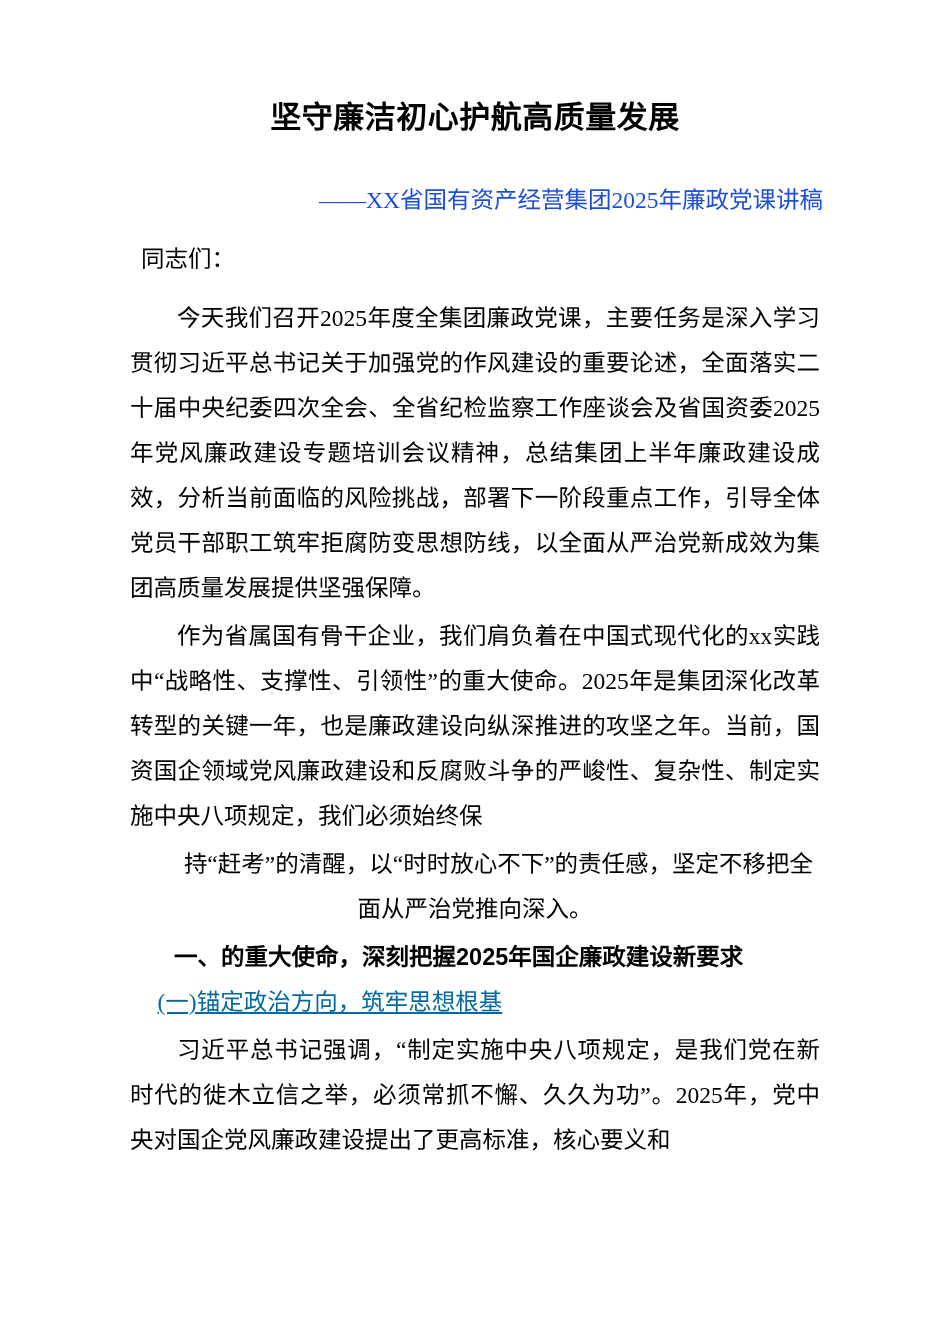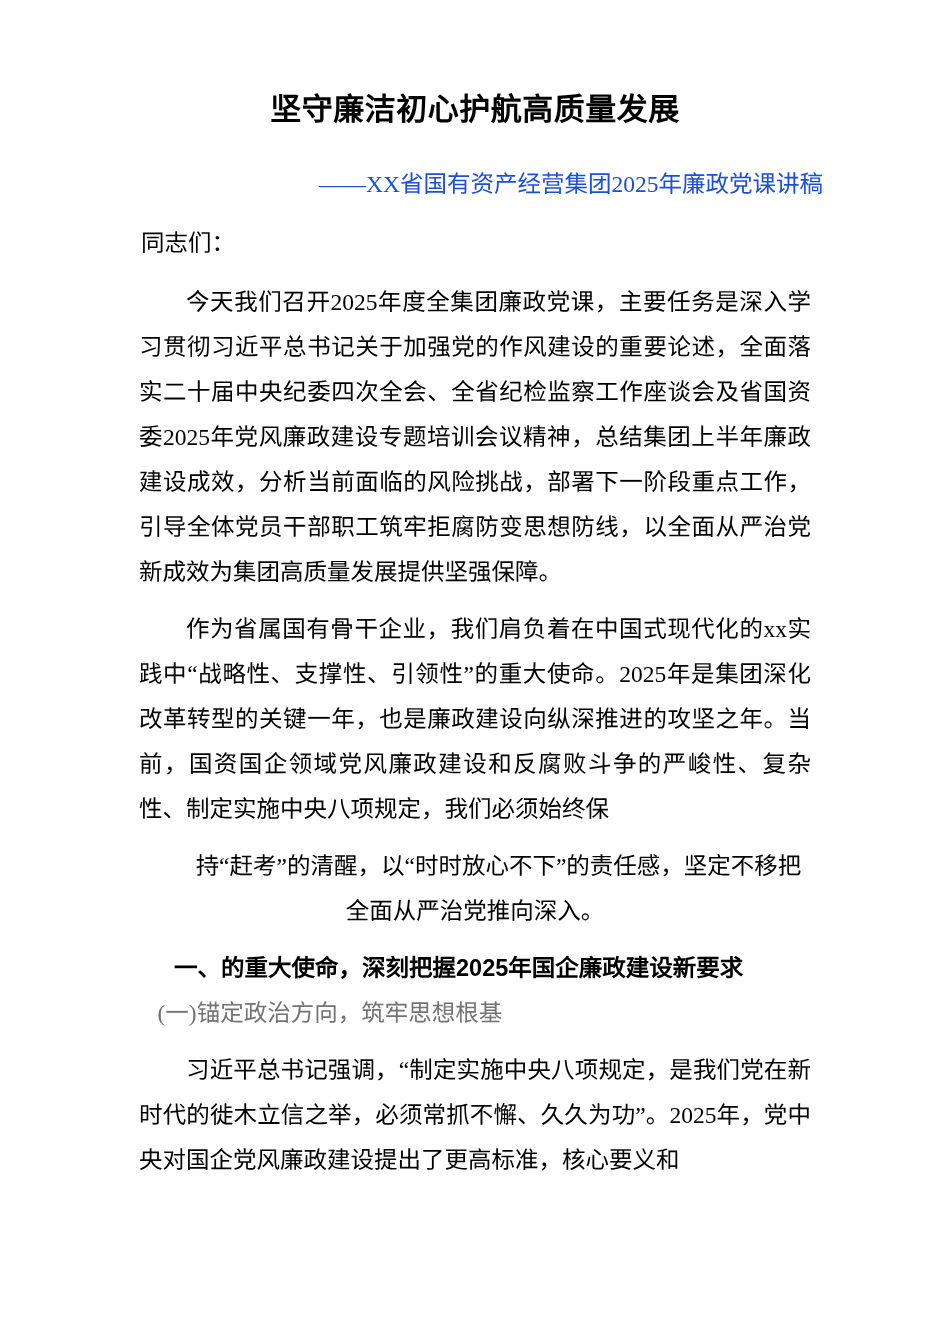--- a/index.html
+++ b/index.html
@@ -26,21 +26,21 @@
   }
 
   
   .doc-title {
     font-family: "Liberation Sans", "DejaVu Sans", sans-serif;
     font-weight: bold;
     font-size: 31px;
     line-height: 44px;
     color: #000000;
     text-align: center;
-    margin: 0;
+    margin: 8px;
     padding-top: 88px;
     letter-spacing: 0.5px;
     white-space: nowrap;
   }
 
   
   .doc-subtitle {
     font-family: "Liberation Serif", "DejaVu Serif", serif;
     font-size: 23.5px;
     line-height: 45px;
@@ -60,21 +60,21 @@
     margin: 14px;
     text-indent: 0;
   }
 
   
   .body-para {
     font-family: "Liberation Serif", "DejaVu Serif", serif;
     font-size: 23.5px;
     line-height: 45px;
     color: #000000;
-    margin: 12px;
+    margin: 3px;
     text-indent: 2em;
     text-align: justify;
     text-justify: inter-ideograph;
     word-break: break-all;
   }
 
   .body-para.no-justify {
     text-align: center;
   }
 
@@ -90,25 +90,26 @@
     text-align: left;
     white-space: nowrap;
   }
 
   
   .heading-2 {
     font-family: "Liberation Serif", "DejaVu Serif", serif;
     font-weight: normal;
     font-size: 23.5px;
     line-height: 45px;
-    color: #737373;
+    color: #0369a1;
     margin: 0;
     text-indent: 1.3em;
     text-align: left;
     white-space: nowrap;
+    text-decoration: underline;
   }
 </style>
 </head>
 <body>
 
 <div class="page">
   <div class="content">
 
     <h1 class="doc-title">坚守廉洁初心护航高质量发展</h1>
 

